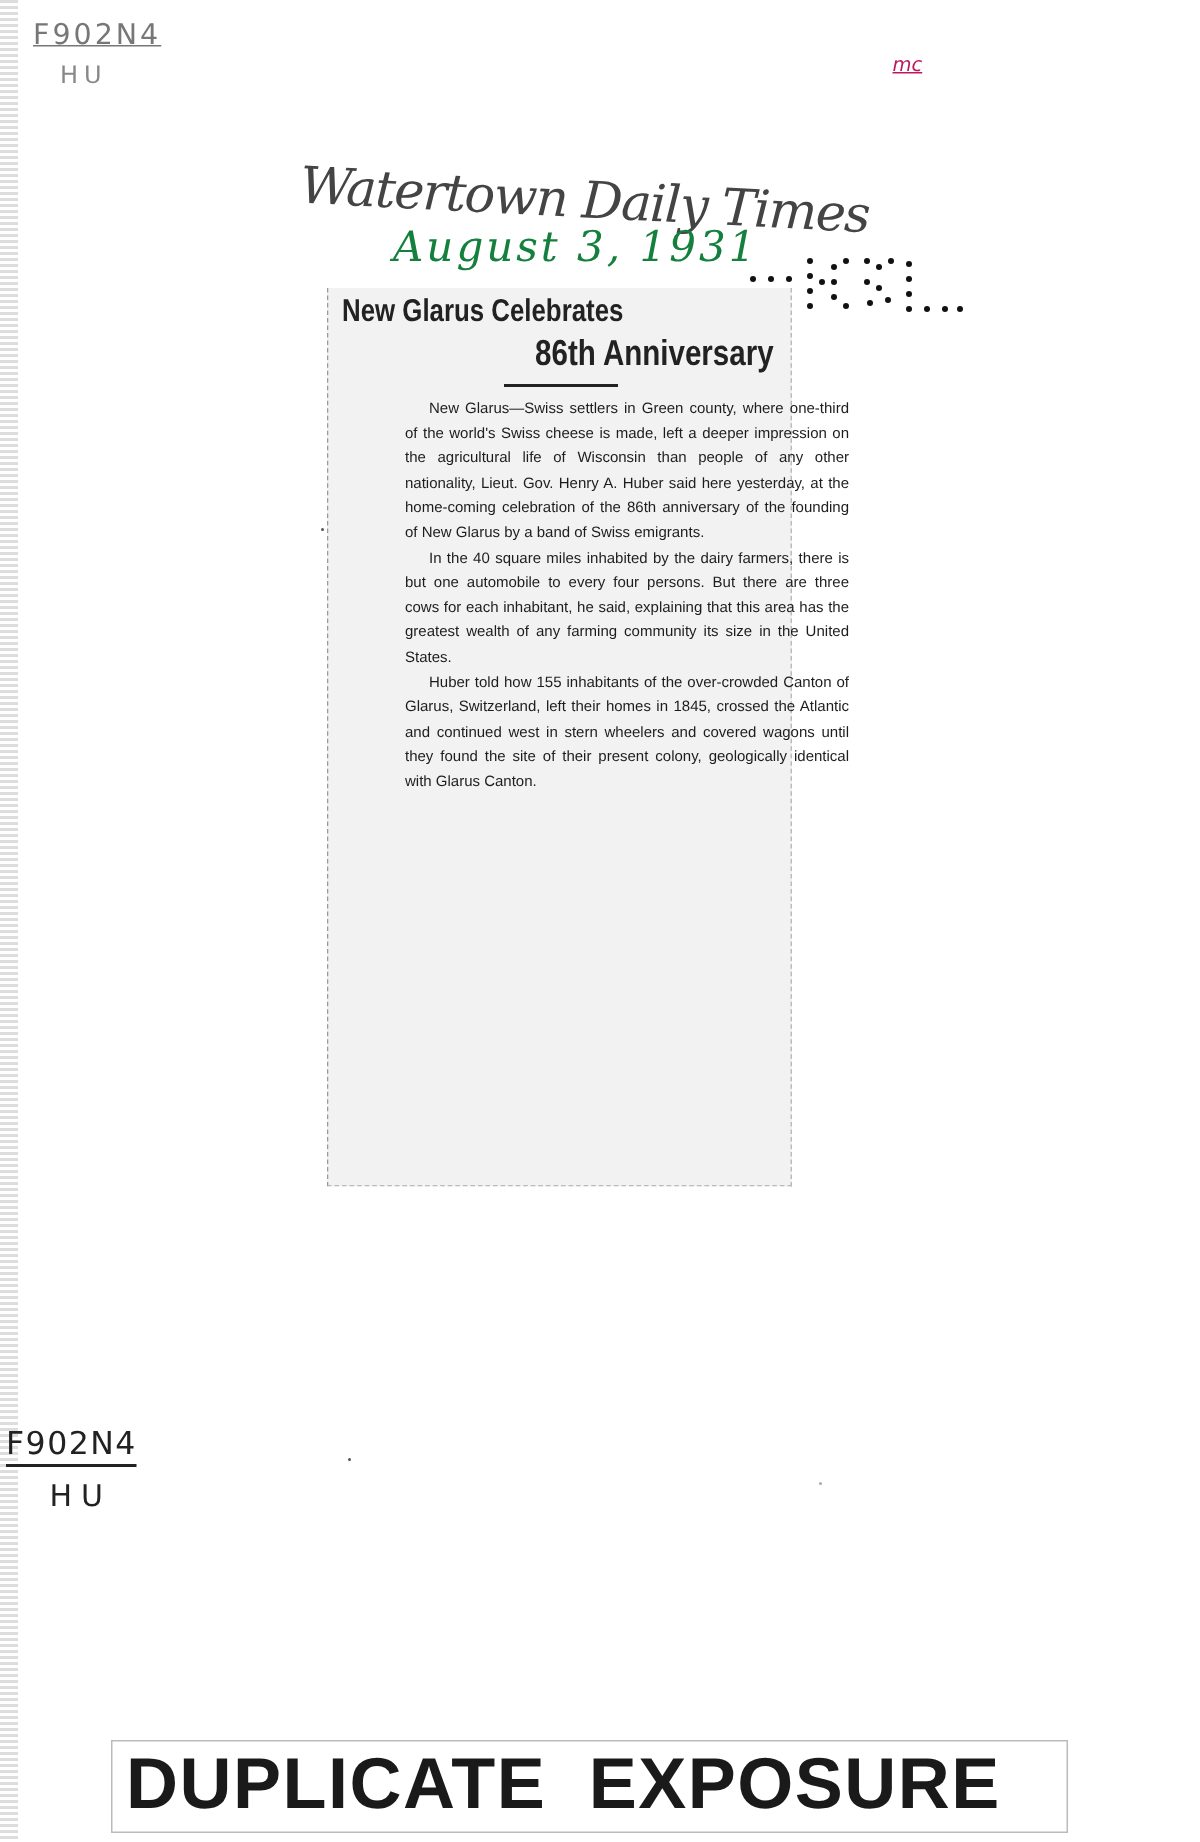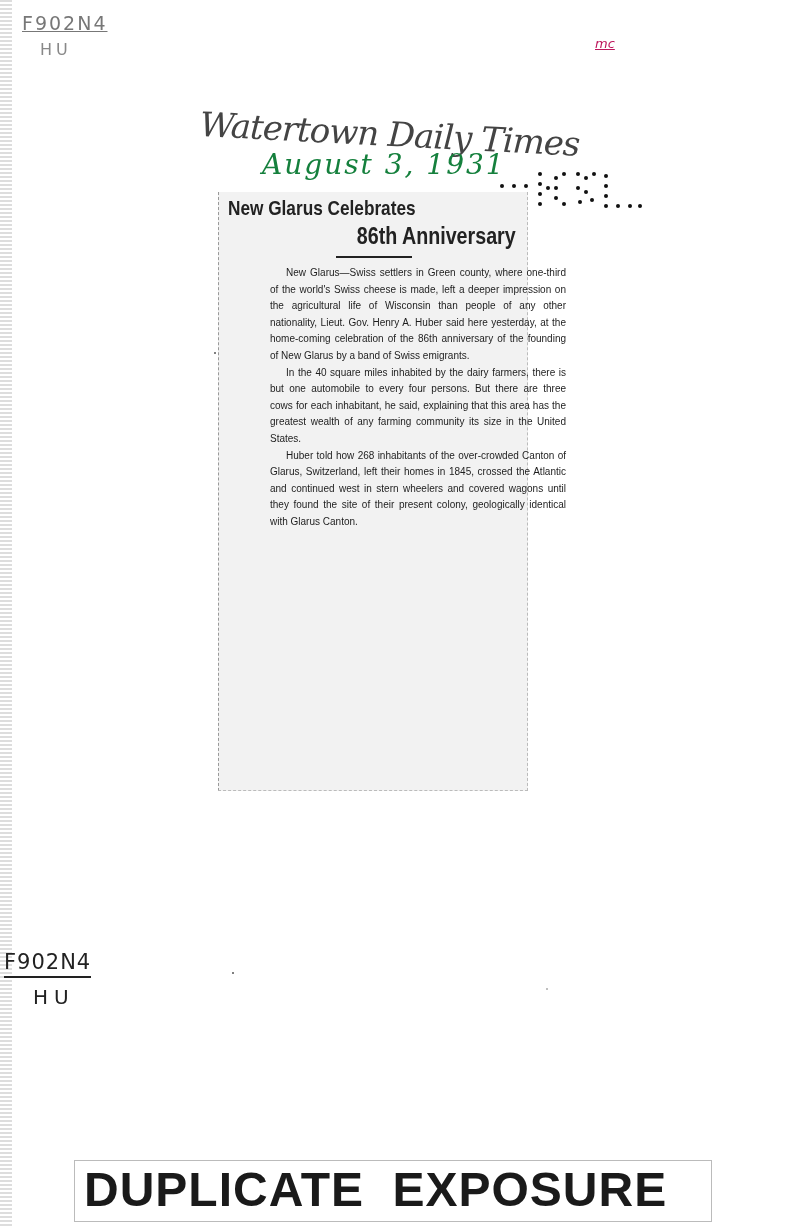--- a/index.html
+++ b/index.html
@@ -137,21 +137,21 @@
 <div class="clipping"></div>
 <div class="headline">
   <span>New Glarus Celebrates</span>
   <span class="l2">86th Anniversary</span>
 </div>
 <div class="rule"></div>
 
 <div class="article">
   <p>New Glarus—Swiss settlers in Green county, where one-third of the world's Swiss cheese is made, left a deeper impression on the agricultural life of Wisconsin than people of any other nationality, Lieut. Gov. Henry A. Huber said here yesterday, at the home-coming celebration of the 86th anniversary of the founding of New Glarus by a band of Swiss emigrants.</p>
   <p>In the 40 square miles inhabited by the dairy farmers, there is but one automobile to every four persons. But there are three cows for each inhabitant, he said, explaining that this area has the greatest wealth of any farming community its size in the United States.</p>
-  <p>Huber told how 268 inhabitants of the over-crowded Canton of Glarus, Switzerland, left their homes in 1845, crossed the Atlantic and continued west in stern wheelers and covered wagons until they found the site of their present colony, geologically identical with Glarus Canton.</p>
+  <p>Huber told how 155 inhabitants of the over-crowded Canton of Glarus, Switzerland, left their homes in 1845, crossed the Atlantic and continued west in stern wheelers and covered wagons until they found the site of their present colony, geologically identical with Glarus Canton.</p>
 </div>
 
 <div class="hand callno-bottom"><span class="num">F902N4</span></div>
 <div class="hand callno-bottom-sub">HU</div>
 
 <div class="speck" style="left:232px;top:972px"></div>
 <div class="speck" style="left:214px;top:352px"></div>
 <div class="speck" style="left:546px;top:988px;background:#aaa"></div>
 
 <div class="dup-box"></div>

